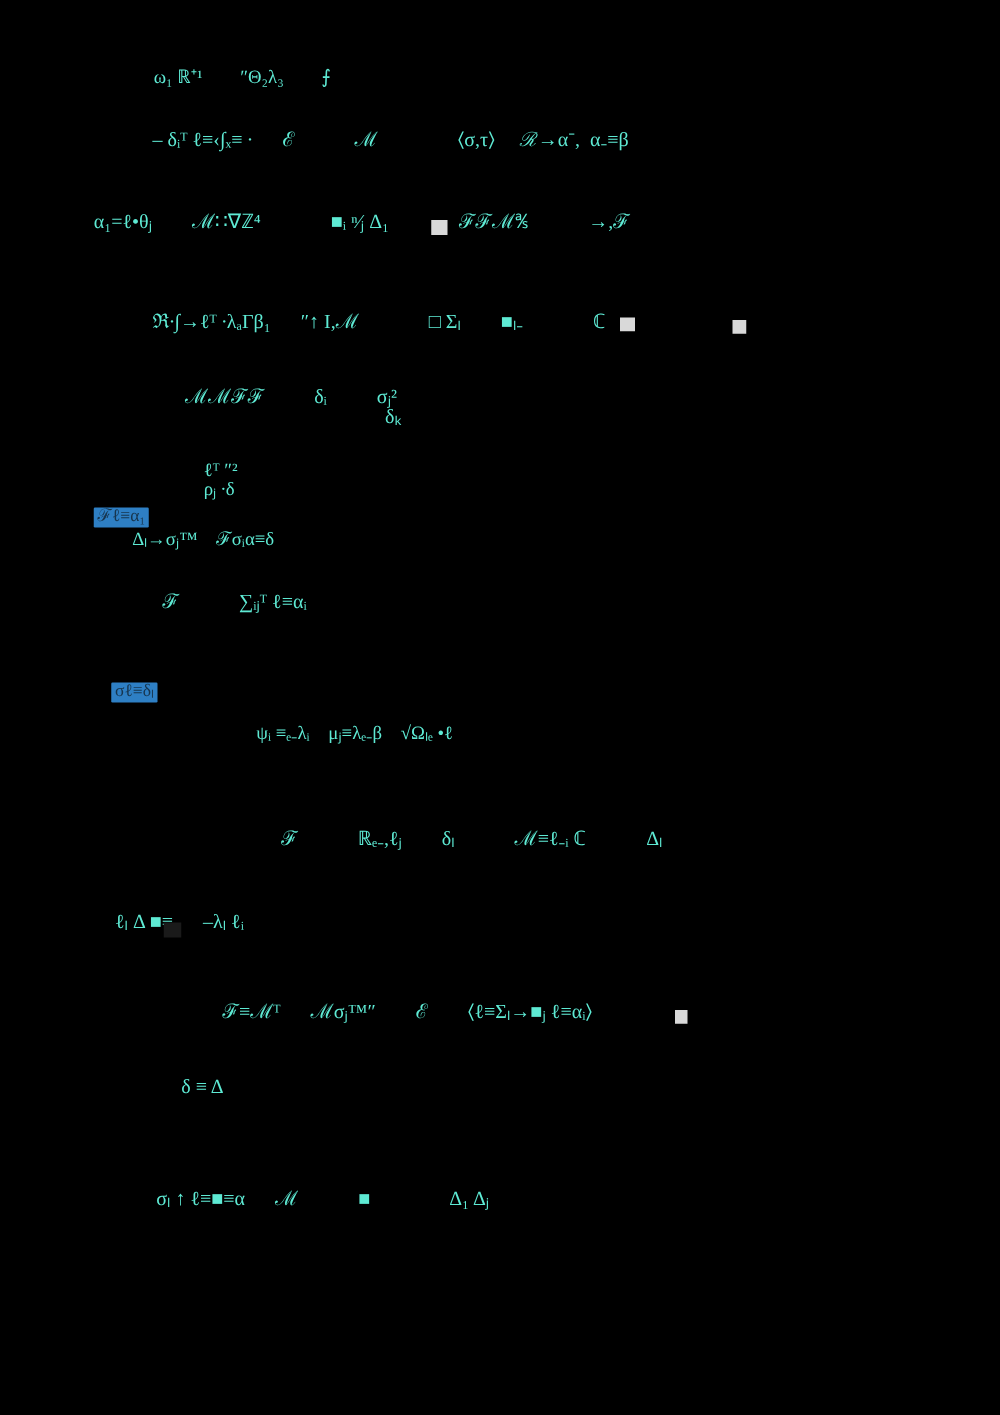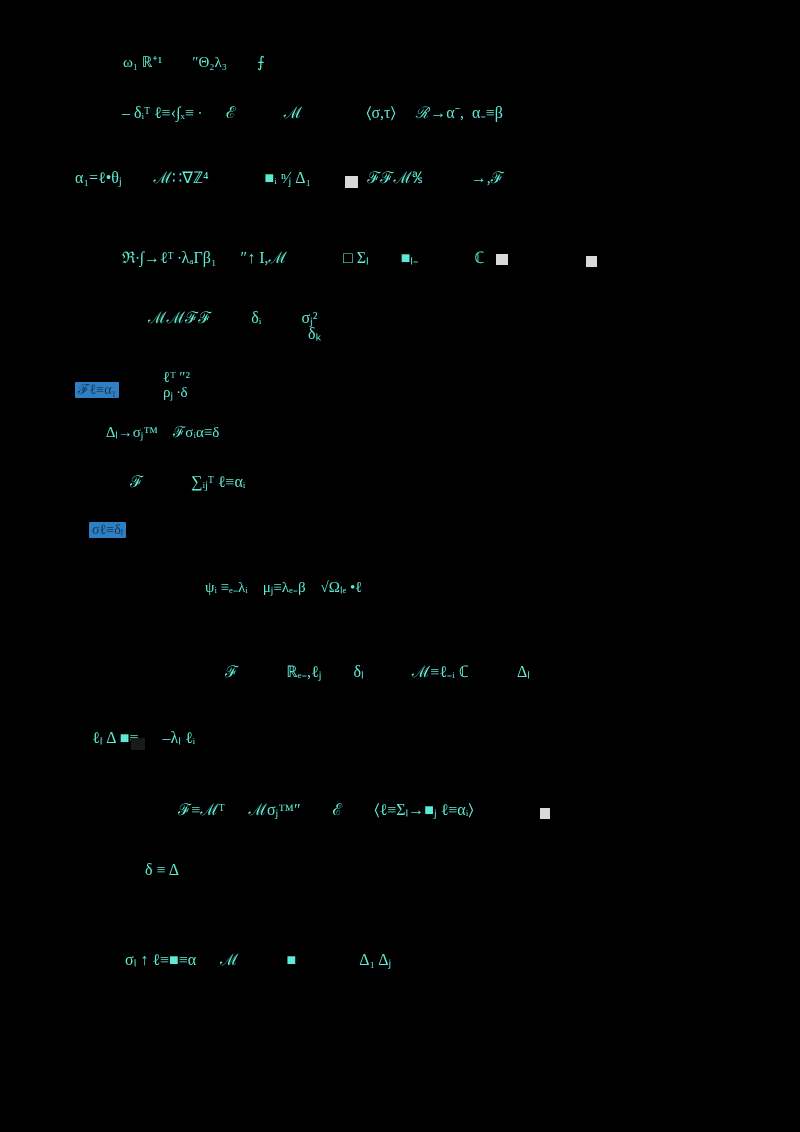--- a/index.html
+++ b/index.html
@@ -29,20 +29,21 @@
   }
   .highlight {
     position: absolute;
     background: #2e7fc4;
     color: #17354e;
     white-space: pre;
     font-family: "Liberation Serif", serif;
     line-height: 1;
     padding: 1px 3px;
     border-radius: 1px;
+    margin-top: 24px;
   }
   .blockbit {
     position: absolute;
     background: #1a1a1a;
   }
   .whitebit {
     position: absolute;
     background: #d9d9d9;
   }
 </style>

